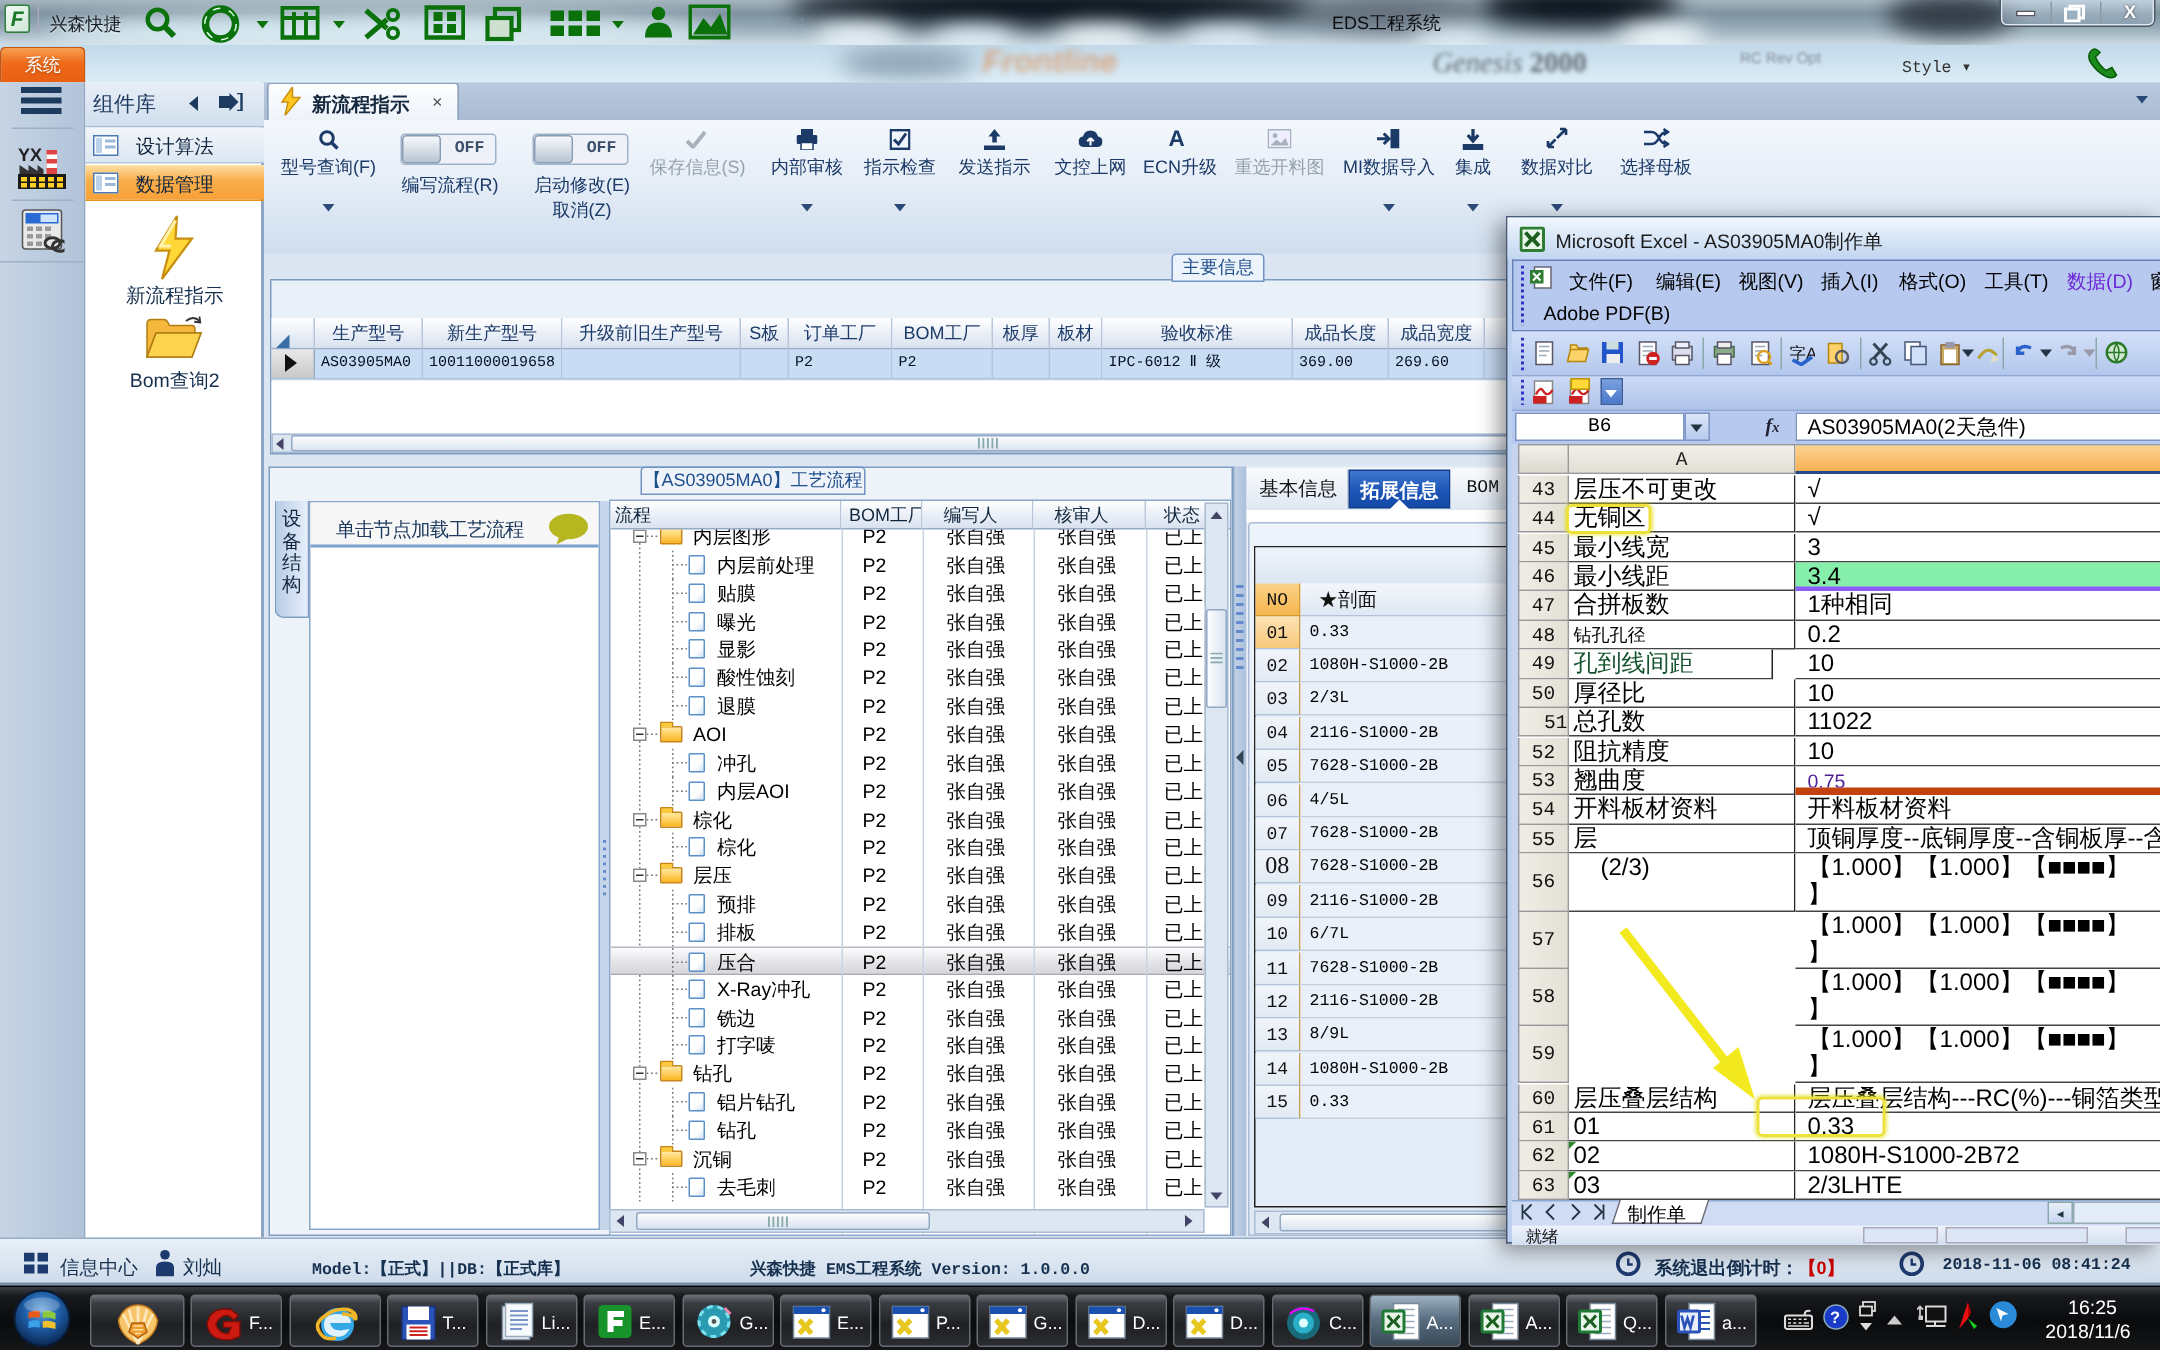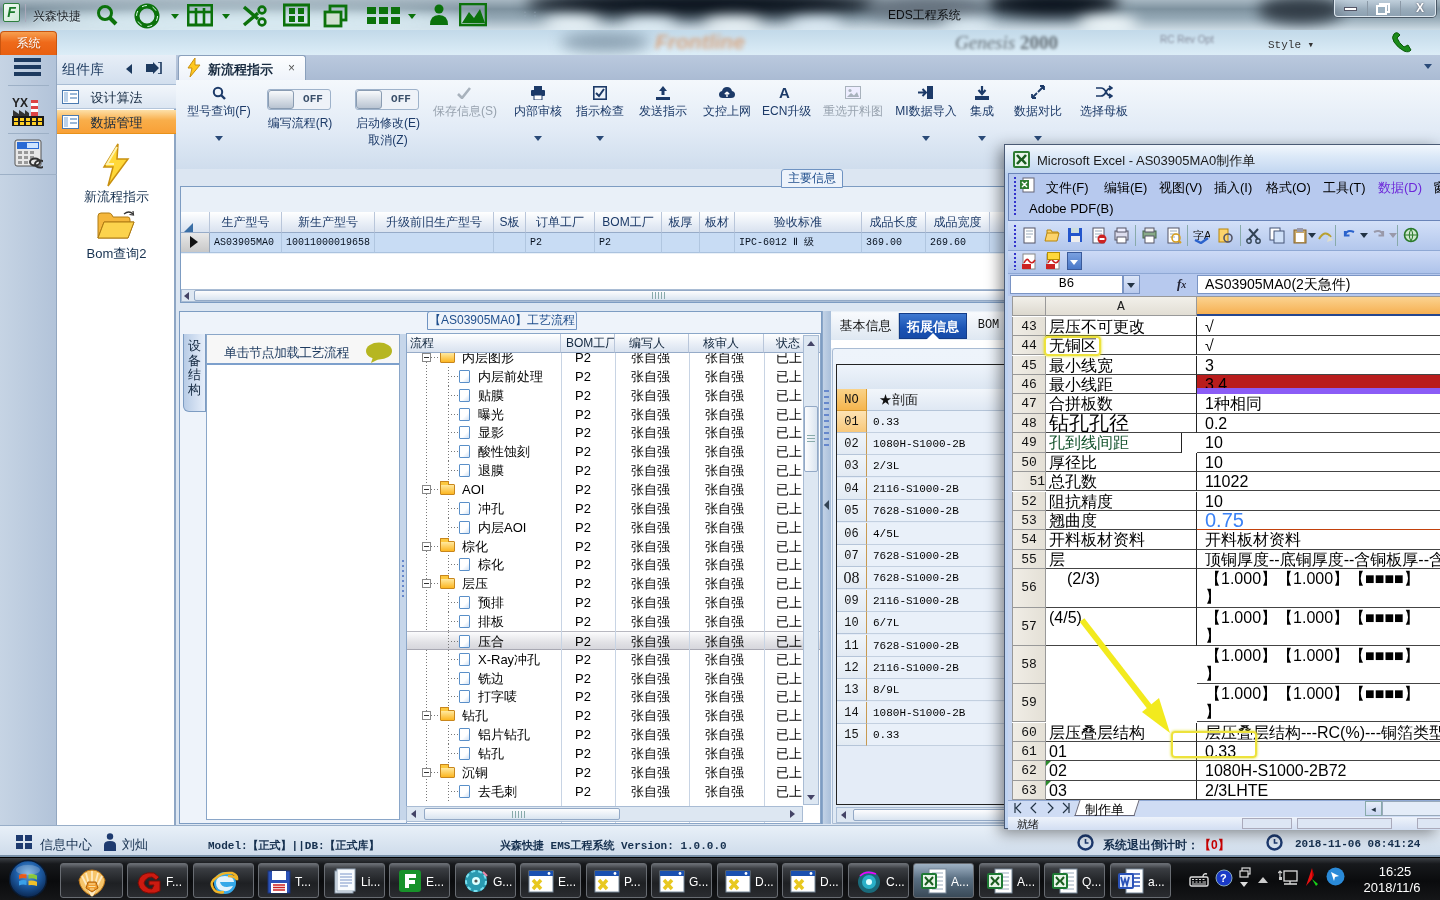--- a/index.html
+++ b/index.html
@@ -805,53 +805,52 @@
       <div class="ab" style="left:41px;top:171.6px;width:151px;height:19.4px;background:#fff;border-right:1.5px solid #222;border-bottom:1px solid #444;font-size:16px;color:#000;padding-left:3px;line-height:19.4px;white-space:nowrap;overflow:hidden">层压不可更改</div>
       <div class="ab" style="left:192px;top:171.6px;width:244px;height:19.4px;background:#fff;border-bottom:1px solid #444;font-size:16px;color:#000;padding-left:8px;line-height:19.4px;white-space:nowrap;overflow:hidden">√</div>
       <div class="ab" style="left:7px;top:191.0px;width:34px;height:19.4px;background:linear-gradient(90deg,#f0ede6,#e4e0d6);border:1px solid #999;border-top:none;font-size:13px;color:#111;text-align:center;line-height:19.4px;font-family:'Liberation Mono',monospace">44</div>
       <div class="ab" style="left:41px;top:191.0px;width:151px;height:19.4px;background:#fff;border-right:1.5px solid #222;border-bottom:1px solid #444;font-size:16px;color:#000;padding-left:3px;line-height:19.4px;white-space:nowrap;overflow:hidden">无铜区</div>
       <div class="ab" style="left:192px;top:191.0px;width:244px;height:19.4px;background:#fff;border-bottom:1px solid #444;font-size:16px;color:#000;padding-left:8px;line-height:19.4px;white-space:nowrap;overflow:hidden">√</div>
       <div class="ab" style="left:7px;top:210.5px;width:34px;height:19.4px;background:linear-gradient(90deg,#f0ede6,#e4e0d6);border:1px solid #999;border-top:none;font-size:13px;color:#111;text-align:center;line-height:19.4px;font-family:'Liberation Mono',monospace">45</div>
       <div class="ab" style="left:41px;top:210.5px;width:151px;height:19.4px;background:#fff;border-right:1.5px solid #222;border-bottom:1px solid #444;font-size:16px;color:#000;padding-left:3px;line-height:19.4px;white-space:nowrap;overflow:hidden">最小线宽</div>
       <div class="ab" style="left:192px;top:210.5px;width:244px;height:19.4px;background:#fff;border-bottom:1px solid #444;font-size:16px;color:#000;padding-left:8px;line-height:19.4px;white-space:nowrap;overflow:hidden">3</div>
       <div class="ab" style="left:7px;top:229.9px;width:34px;height:19.4px;background:linear-gradient(90deg,#f0ede6,#e4e0d6);border:1px solid #999;border-top:none;font-size:13px;color:#111;text-align:center;line-height:19.4px;font-family:'Liberation Mono',monospace">46</div>
       <div class="ab" style="left:41px;top:229.9px;width:151px;height:19.4px;background:#fff;border-right:1.5px solid #222;border-bottom:1px solid #444;font-size:16px;color:#000;padding-left:3px;line-height:19.4px;white-space:nowrap;overflow:hidden">最小线距</div>
-      <div class="ab" style="left:192px;top:229.9px;width:244px;height:19.4px;background:#b91c1c;border-bottom:6px solid #8b5cf6;font-size:16px;color:#000;padding-left:8px;line-height:19.4px;white-space:nowrap;overflow:hidden">3.4</div>
+      <div class="ab" style="left:192px;top:229.9px;width:244px;height:19.4px;background:#86efac;border-bottom:3px solid #8b5cf6;font-size:16px;color:#000;padding-left:8px;line-height:19.4px;white-space:nowrap;overflow:hidden">3.4</div>
       <div class="ab" style="left:7px;top:249.4px;width:34px;height:19.4px;background:linear-gradient(90deg,#f0ede6,#e4e0d6);border:1px solid #999;border-top:none;font-size:13px;color:#111;text-align:center;line-height:19.4px;font-family:'Liberation Mono',monospace">47</div>
       <div class="ab" style="left:41px;top:249.4px;width:151px;height:19.4px;background:#fff;border-right:1.5px solid #222;border-bottom:1px solid #444;font-size:16px;color:#000;padding-left:3px;line-height:19.4px;white-space:nowrap;overflow:hidden">合拼板数</div>
       <div class="ab" style="left:192px;top:249.4px;width:244px;height:19.4px;background:#fff;border-bottom:1px solid #444;font-size:16px;color:#000;padding-left:8px;line-height:19.4px;white-space:nowrap;overflow:hidden">1种相同</div>
       <div class="ab" style="left:7px;top:268.8px;width:34px;height:19.4px;background:linear-gradient(90deg,#f0ede6,#e4e0d6);border:1px solid #999;border-top:none;font-size:13px;color:#111;text-align:center;line-height:19.4px;font-family:'Liberation Mono',monospace">48</div>
-      <div class="ab" style="left:41px;top:268.8px;width:151px;height:19.4px;background:#fff;border-right:1.5px solid #222;border-bottom:1px solid #444;font-size:20px;color:#000;padding-left:3px;line-height:19.4px;white-space:nowrap;overflow:hidden">钻孔孔径</div>
+      <div class="ab" style="left:41px;top:268.8px;width:151px;height:19.4px;background:#fff;border-right:1.5px solid #222;border-bottom:1px solid #444;font-size:12px;color:#000;padding-left:3px;line-height:19.4px;white-space:nowrap;overflow:hidden">钻孔孔径</div>
       <div class="ab" style="left:192px;top:268.8px;width:244px;height:19.4px;background:#fff;border-bottom:1px solid #444;font-size:16px;color:#000;padding-left:8px;line-height:19.4px;white-space:nowrap;overflow:hidden">0.2</div>
       <div class="ab" style="left:7px;top:288.2px;width:34px;height:19.4px;background:linear-gradient(90deg,#f0ede6,#e4e0d6);border:1px solid #999;border-top:none;font-size:13px;color:#111;text-align:center;line-height:19.4px;font-family:'Liberation Mono',monospace">49</div>
       <div class="ab" style="left:41px;top:288.2px;width:136px;height:19.4px;background:#fff;border-right:1.5px solid #222;border-bottom:1px solid #444;font-size:16px;color:#14532d;padding-left:3px;line-height:19.4px;white-space:nowrap;overflow:hidden">孔到线间距</div>
       <div class="ab" style="left:192px;top:288.2px;width:244px;height:19.4px;background:#fff;border-bottom:1px solid #444;font-size:16px;color:#000;padding-left:8px;line-height:19.4px;white-space:nowrap;overflow:hidden">10</div>
       <div class="ab" style="left:7px;top:307.7px;width:34px;height:19.4px;background:linear-gradient(90deg,#f0ede6,#e4e0d6);border:1px solid #999;border-top:none;font-size:13px;color:#111;text-align:center;line-height:19.4px;font-family:'Liberation Mono',monospace">50</div>
       <div class="ab" style="left:41px;top:307.7px;width:151px;height:19.4px;background:#fff;border-right:1.5px solid #222;border-bottom:1px solid #444;font-size:16px;color:#000;padding-left:3px;line-height:19.4px;white-space:nowrap;overflow:hidden">厚径比</div>
       <div class="ab" style="left:192px;top:307.7px;width:244px;height:19.4px;background:#fff;border-bottom:1px solid #444;font-size:16px;color:#000;padding-left:8px;line-height:19.4px;white-space:nowrap;overflow:hidden">10</div>
       <div class="ab" style="left:7px;top:327.1px;width:34px;height:19.4px;background:linear-gradient(90deg,#f0ede6,#e4e0d6);border:1px solid #999;border-top:none;font-size:13px;color:#111;text-align:right;line-height:19.4px;font-family:'Liberation Mono',monospace">51</div>
       <div class="ab" style="left:41px;top:327.1px;width:151px;height:19.4px;background:#fff;border-right:1.5px solid #222;border-bottom:1px solid #444;font-size:16px;color:#000;padding-left:3px;line-height:19.4px;white-space:nowrap;overflow:hidden">总孔数</div>
       <div class="ab" style="left:192px;top:327.1px;width:244px;height:19.4px;background:#fff;border-bottom:1px solid #444;font-size:16px;color:#000;padding-left:8px;line-height:19.4px;white-space:nowrap;overflow:hidden">11022</div>
       <div class="ab" style="left:7px;top:346.6px;width:34px;height:19.4px;background:linear-gradient(90deg,#f0ede6,#e4e0d6);border:1px solid #999;border-top:none;font-size:13px;color:#111;text-align:center;line-height:19.4px;font-family:'Liberation Mono',monospace">52</div>
       <div class="ab" style="left:41px;top:346.6px;width:151px;height:19.4px;background:#fff;border-right:1.5px solid #222;border-bottom:1px solid #444;font-size:16px;color:#000;padding-left:3px;line-height:19.4px;white-space:nowrap;overflow:hidden">阻抗精度</div>
       <div class="ab" style="left:192px;top:346.6px;width:244px;height:19.4px;background:#fff;border-bottom:1px solid #444;font-size:16px;color:#000;padding-left:8px;line-height:19.4px;white-space:nowrap;overflow:hidden">10</div>
       <div class="ab" style="left:7px;top:366.0px;width:34px;height:19.4px;background:linear-gradient(90deg,#f0ede6,#e4e0d6);border:1px solid #999;border-top:none;font-size:13px;color:#111;text-align:center;line-height:19.4px;font-family:'Liberation Mono',monospace">53</div>
       <div class="ab" style="left:41px;top:366.0px;width:151px;height:19.4px;background:#fff;border-right:1.5px solid #222;border-bottom:1px solid #444;font-size:16px;color:#000;padding-left:3px;line-height:19.4px;white-space:nowrap;overflow:hidden">翘曲度</div>
-      <div class="ab" style="left:192px;top:366.0px;width:244px;height:19.4px;background:#fff;border-bottom:1px solid #c2410c;font-size:20px;color:#3b82f6;padding-left:8px;line-height:19.4px;white-space:nowrap;overflow:hidden">0.75</div>
+      <div class="ab" style="left:192px;top:366.0px;width:244px;height:19.4px;background:#fff;border-bottom:5px solid #c2410c;font-size:13px;color:#4c1d95;padding-left:8px;line-height:19.4px;white-space:nowrap;overflow:hidden">0.75</div>
       <div class="ab" style="left:7px;top:385.4px;width:34px;height:19.4px;background:linear-gradient(90deg,#f0ede6,#e4e0d6);border:1px solid #999;border-top:none;font-size:13px;color:#111;text-align:center;line-height:19.4px;font-family:'Liberation Mono',monospace">54</div>
       <div class="ab" style="left:41px;top:385.4px;width:151px;height:19.4px;background:#fff;border-right:1.5px solid #222;border-bottom:1px solid #444;font-size:16px;color:#000;padding-left:3px;line-height:19.4px;white-space:nowrap;overflow:hidden">开料板材资料</div>
       <div class="ab" style="left:192px;top:385.4px;width:244px;height:19.4px;background:#fff;border-bottom:1px solid #444;font-size:16px;color:#000;padding-left:8px;line-height:19.4px;white-space:nowrap;overflow:hidden">开料板材资料</div>
       <div class="ab" style="left:7px;top:404.9px;width:34px;height:19.4px;background:linear-gradient(90deg,#f0ede6,#e4e0d6);border:1px solid #999;border-top:none;font-size:13px;color:#111;text-align:center;line-height:19.4px;font-family:'Liberation Mono',monospace">55</div>
       <div class="ab" style="left:41px;top:404.9px;width:151px;height:19.4px;background:#fff;border-right:1.5px solid #222;border-bottom:1px solid #444;font-size:16px;color:#000;padding-left:3px;line-height:19.4px;white-space:nowrap;overflow:hidden">层</div>
       <div class="ab" style="left:192px;top:404.9px;width:244px;height:19.4px;background:#fff;border-bottom:1px solid #444;font-size:16px;color:#000;padding-left:8px;line-height:19.4px;white-space:nowrap;overflow:hidden">顶铜厚度--底铜厚度--含铜板厚--含铜板厚公差</div>
       <div class="ab" style="left:7px;top:424.3px;width:34px;height:38.3px;background:linear-gradient(90deg,#f0ede6,#e4e0d6);border:1px solid #999;border-top:none;font-size:13px;color:#111;text-align:center;line-height:38.3px;font-family:'Liberation Mono',monospace">56</div>
       <div class="ab" style="left:41px;top:424.3px;width:151px;height:38.3px;background:#fff;border-right:1.5px solid #222;border-bottom:1px solid #444;font-size:16px;color:#000;padding-left:21px;line-height:18px;padding-top:1px;white-space:nowrap;overflow:hidden">(2/3)</div>
       <div class="ab" style="left:192px;top:424.3px;width:244px;height:38.3px;background:#fff;border-bottom:1px solid #444;font-size:16px;color:#000;padding-left:8px;line-height:18px;padding-top:1px;white-space:nowrap;overflow:hidden">【1.000】【1.000】【■■■■】<br>】</div>
       <div class="ab" style="left:7px;top:462.6px;width:34px;height:38.3px;background:linear-gradient(90deg,#f0ede6,#e4e0d6);border:1px solid #999;border-top:none;font-size:13px;color:#111;text-align:center;line-height:38.3px;font-family:'Liberation Mono',monospace">57</div>
-      <div class="ab" style="left:41px;top:462.6px;width:151px;height:38.3px;background:#fff;border-right:1.5px solid #222;border-bottom:1px solid #444;font-size:16px;color:#000;padding-left:3px;line-height:18px;padding-top:1px;white-space:nowrap;overflow:hidden">(4/5)</div>
       <div class="ab" style="left:192px;top:462.6px;width:244px;height:38.3px;background:#fff;border-bottom:1px solid #444;font-size:16px;color:#000;padding-left:8px;line-height:18px;padding-top:1px;white-space:nowrap;overflow:hidden">【1.000】【1.000】【■■■■】<br>】</div>
       <div class="ab" style="left:7px;top:500.9px;width:34px;height:38.3px;background:linear-gradient(90deg,#f0ede6,#e4e0d6);border:1px solid #999;border-top:none;font-size:13px;color:#111;text-align:center;line-height:38.3px;font-family:'Liberation Mono',monospace">58</div>
       <div class="ab" style="left:192px;top:500.9px;width:244px;height:38.3px;background:#fff;border-bottom:1px solid #444;font-size:16px;color:#000;padding-left:8px;line-height:18px;padding-top:1px;white-space:nowrap;overflow:hidden">【1.000】【1.000】【■■■■】<br>】</div>
       <div class="ab" style="left:7px;top:539.2px;width:34px;height:38.3px;background:linear-gradient(90deg,#f0ede6,#e4e0d6);border:1px solid #999;border-top:none;font-size:13px;color:#111;text-align:center;line-height:38.3px;font-family:'Liberation Mono',monospace">59</div>
       <div class="ab" style="left:192px;top:539.2px;width:244px;height:38.3px;background:#fff;border-bottom:1px solid #444;font-size:16px;color:#000;padding-left:8px;line-height:18px;padding-top:1px;white-space:nowrap;overflow:hidden">【1.000】【1.000】【■■■■】<br>】</div>
       <div class="ab" style="left:7px;top:577.5px;width:34px;height:19.4px;background:linear-gradient(90deg,#f0ede6,#e4e0d6);border:1px solid #999;border-top:none;font-size:13px;color:#111;text-align:center;line-height:19.4px;font-family:'Liberation Mono',monospace">60</div>
       <div class="ab" style="left:41px;top:577.5px;width:151px;height:19.4px;background:#fff;border-right:1.5px solid #222;border-bottom:1px solid #444;font-size:16px;color:#000;padding-left:3px;line-height:19.4px;white-space:nowrap;overflow:hidden">层压叠层结构</div>
       <div class="ab" style="left:192px;top:577.5px;width:244px;height:19.4px;background:#fff;border-bottom:1px solid #444;font-size:16px;color:#000;padding-left:8px;line-height:19.4px;white-space:nowrap;overflow:hidden">层压叠层结构---RC(%)---铜箔类型</div>
       <div class="ab" style="left:7px;top:597.0px;width:34px;height:19.4px;background:linear-gradient(90deg,#f0ede6,#e4e0d6);border:1px solid #999;border-top:none;font-size:13px;color:#111;text-align:center;line-height:19.4px;font-family:'Liberation Mono',monospace">61</div>
       <div class="ab" style="left:41px;top:597.0px;width:151px;height:19.4px;background:#fff;border-right:1.5px solid #222;border-bottom:1px solid #444;font-size:16px;color:#000;padding-left:3px;line-height:19.4px;white-space:nowrap;overflow:hidden">01</div>

